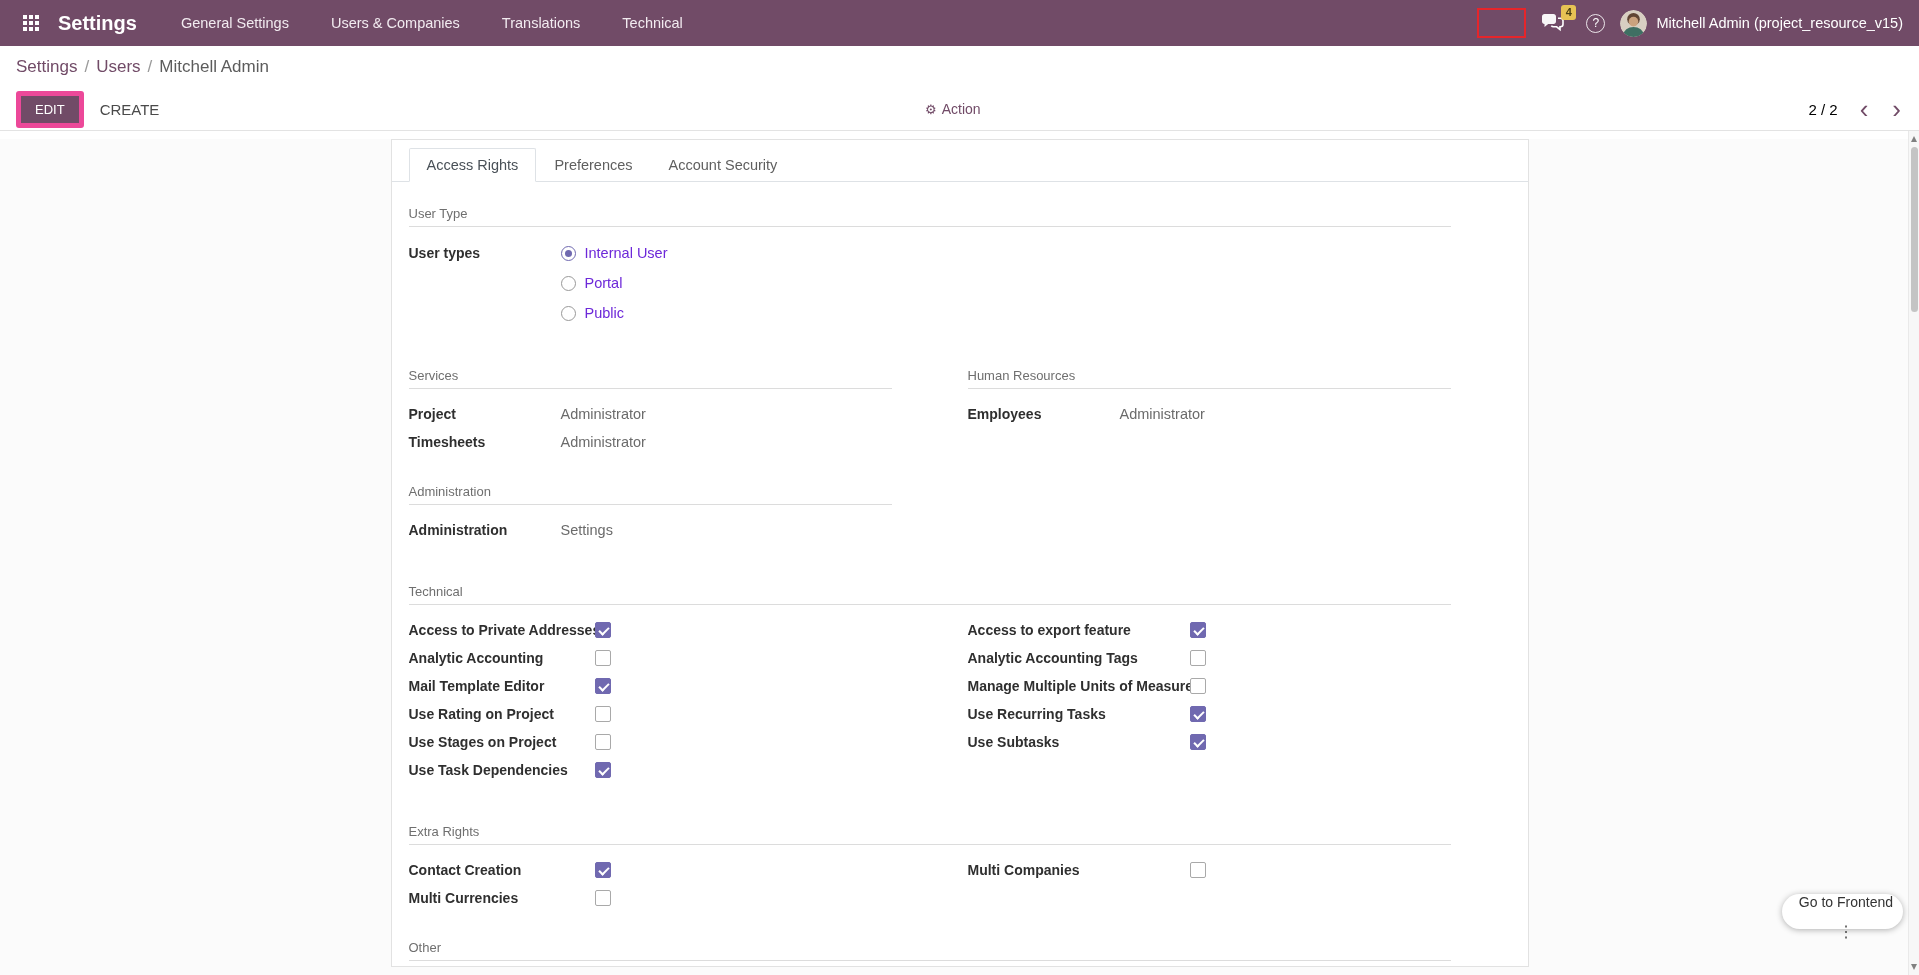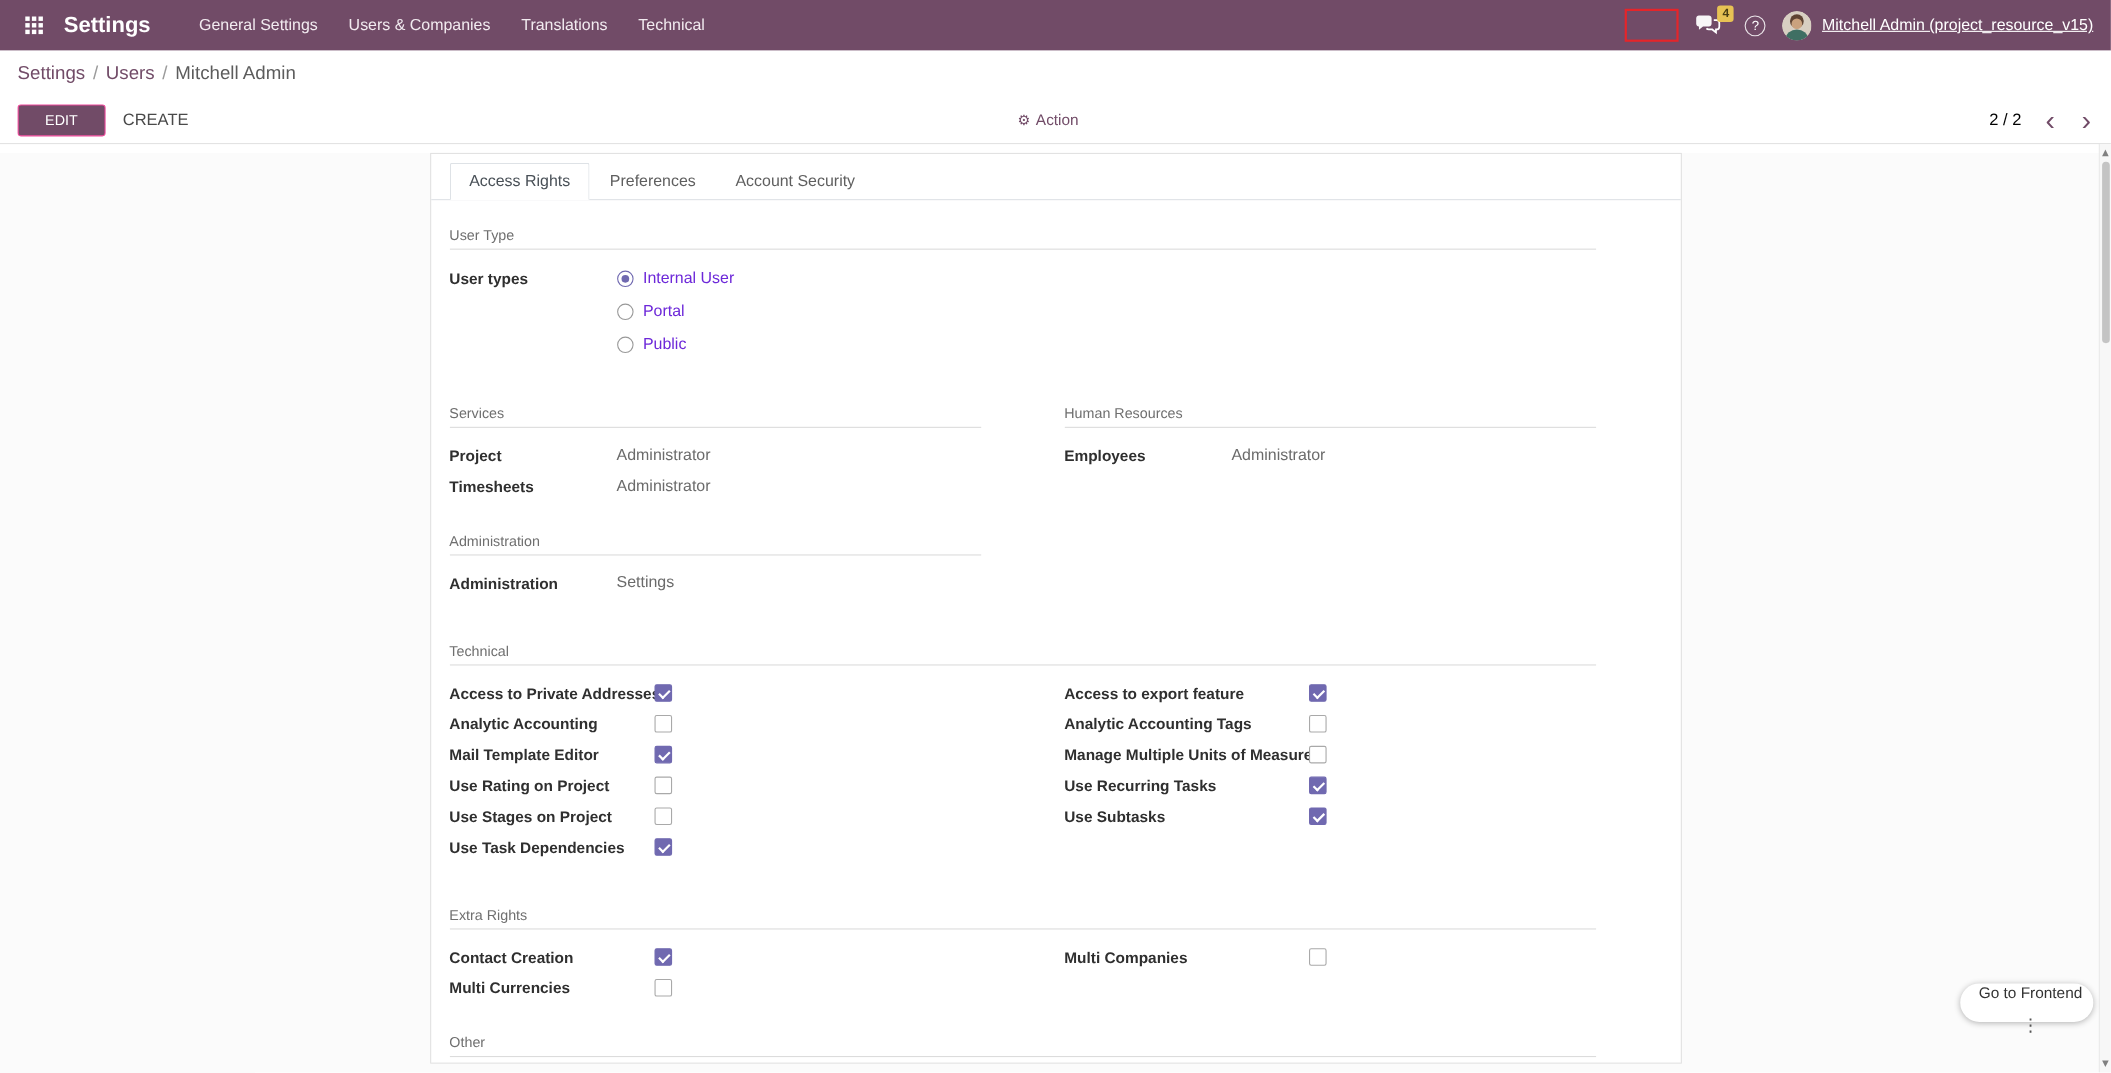--- a/index.html
+++ b/index.html
@@ -14,47 +14,47 @@
     padding:0 16px; color:#fff;
   }
   .apps-btn { width:30px; height:30px; display:flex; align-items:center; justify-content:center; cursor:pointer; }
   .grid-icon { position:relative; width:16px; height:16px; }
   .grid-icon::before {
     content:""; position:absolute; left:0; top:0; width:4px; height:4px; background:#fff;
     box-shadow:6px 0 #fff, 12px 0 #fff, 0 6px #fff, 6px 6px #fff, 12px 6px #fff,
                0 12px #fff, 6px 12px #fff, 12px 12px #fff;
   }
   .brand { font-size:20px; font-weight:bold; margin-left:12px; }
-  .nav-menu { display:flex; margin-left:30px; }
+  .nav-menu { display:flex; margin-left:30px;gap:14px; }
   .nav-item { font-size:14.5px; color:#f2ebf0; padding:13px 14px; cursor:pointer; }
   .nav-right { margin-left:auto; display:flex; align-items:center; gap:15px; }
   .debug-red-box { width:49px; height:30px; border:2px solid #e5252a; }
   .chat-wrap { position:relative; margin-right:6px; cursor:pointer; display:flex; }
   .badge {
     position:absolute; top:-8px; right:-11px; background:#e7c254; color:#44391455;
     color:#4a3f14; font-size:11px; line-height:15px; height:15px; min-width:15px;
     padding:0 4px; border-radius:3px; text-align:center; font-weight:bold;
   }
   .help-icon {
     width:19px; height:19px; border:1.5px solid rgba(255,255,255,.85); border-radius:50%;
     display:flex; align-items:center; justify-content:center; font-size:12px; color:#fff; cursor:pointer;
   }
-  .user-menu { display:flex; align-items:center; gap:9px; cursor:pointer;text-decoration:underline; }
+  .user-menu { display:flex; align-items:center; gap:9px; cursor:pointer; }
   .avatar { width:27px; height:27px; border-radius:50%; overflow:hidden; display:block; }
   .user-name { font-size:14.5px; }
 
   
   .breadcrumb-row { height:42px; display:flex; align-items:center; padding:0 16px; font-size:17px; background:#fff; }
   .crumb-link { color:#714B67; cursor:pointer; }
   .crumb-sep { color:#9a9a9a; margin:0 7px; }
   .crumb-current { color:#5c5c5c; }
   .buttons-row { height:43px; display:flex; align-items:center; padding:0 16px; border-bottom:1px solid #e3e3e3; position:relative; background:#fff; }
   .btn-edit {
-    background:#714B67; color:#fff; border:1px solid #ec4899; border-radius:3px;
-    font-size:13px; padding:6px 24px; cursor:pointer; font-family:inherit;
+    background:#714B67; color:#fff; border:5px solid #ec4899; border-radius:3px;
+    font-size:13px; padding:6px 14px; cursor:pointer; font-family:inherit;
   }
   .btn-create { background:none; border:none; color:#4a4a4a; font-size:15px; margin-left:16px; cursor:pointer; font-family:inherit; }
   .action-menu {
     position:absolute; left:50%; transform:translateX(-62%);
     color:#714B67; font-size:14px; display:flex; align-items:center; gap:5px; cursor:pointer;
   }
   .gear { font-size:13px; }
   .pager { margin-left:auto; display:flex; align-items:center; gap:20px; }
   .pager-count { font-size:15px; color:#000000; cursor:pointer; }
   .pager-arrow { color:#714B67; font-size:26px; line-height:20px; cursor:pointer; padding:0 2px; }

